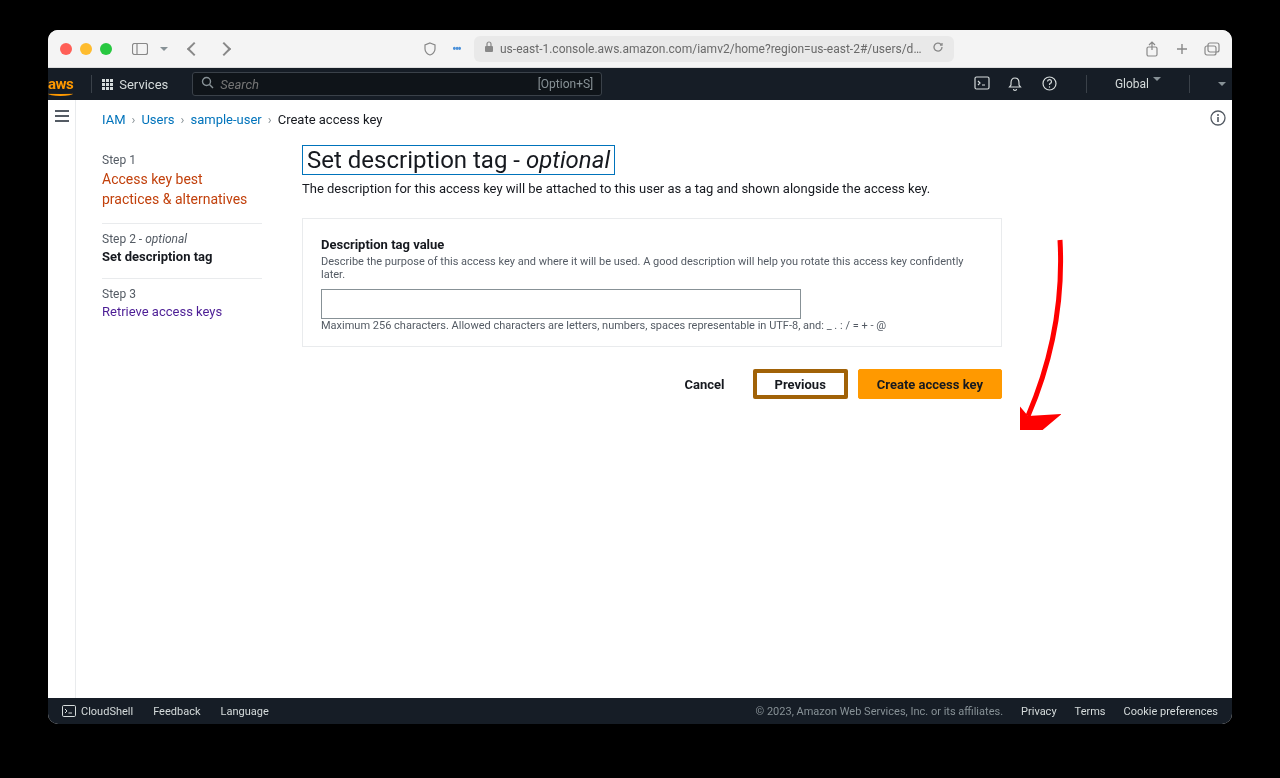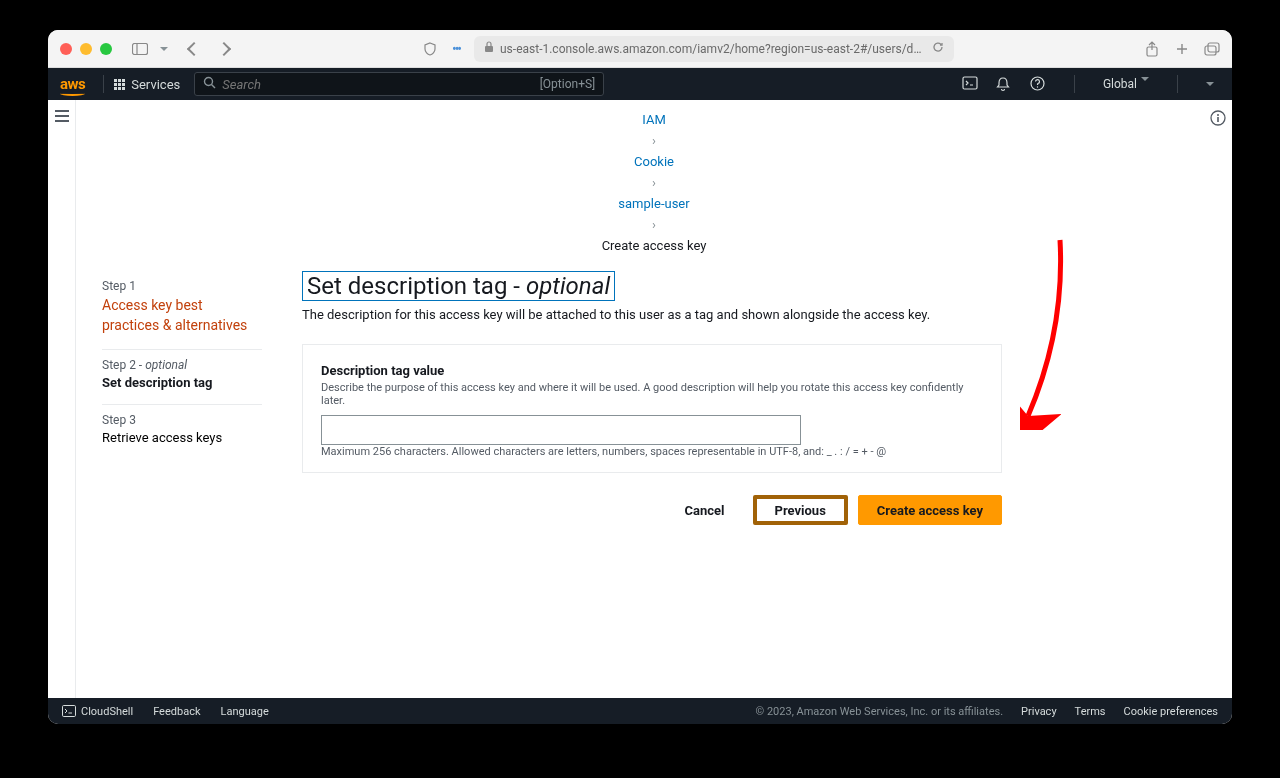--- a/index.html
+++ b/index.html
@@ -12,53 +12,53 @@
     .tl-yellow { background: #febc2e; }
     .tl-green { background: #28c840; }
     .tb-icon { width: 16px; height: 16px; color: #6a6a6a; display: flex; align-items: center; justify-content: center; }
     .tb-nav { display: flex; gap: 14px; margin-left: 6px; }
     .chev { width: 10px; height: 10px; border-left: 2px solid #888; border-bottom: 2px solid #888; }
     .chev-l { transform: rotate(45deg); }
     .chev-r { transform: rotate(-135deg); }
     .urlbar { flex: 1; display: flex; justify-content: center; }
     .urlbox { background: #e9e9e9; border-radius: 6px; height: 26px; width: 480px; display: flex; align-items: center; padding: 0 10px; font-size: 12px; color: #6a6a6a; gap: 6px; }
     .tb-right { display: flex; gap: 14px; }
-    .aws-header { height: 32px; background: #161d26; display: flex; align-items: center; padding: 0 12px; color: #d5dbdb; font-size: 13px; }
+    .aws-header { height: 32px; background: #161d26; display: flex; align-items: center; padding: 0 0; color: #d5dbdb; font-size: 13px; }
     .aws-logo { color: #ff9900; font-weight: 700; font-size: 15px; letter-spacing: -0.5px; margin-right: 8px; position: relative; }
     .aws-logo::after { content: ""; position: absolute; left: 0; right: 0; bottom: -3px; height: 3px; border-bottom: 2px solid #ff9900; border-radius: 0 0 50% 50%; }
     .aws-sep { width: 1px; height: 18px; background: #3a4149; margin: 0 10px; }
     .services-btn { display: flex; align-items: center; gap: 6px; cursor: pointer; }
     .grid-icon { display: grid; grid-template-columns: repeat(3, 3px); grid-template-rows: repeat(3, 3px); gap: 1px; }
     .grid-icon span { background: #d5dbdb; }
-    .search-wrap { margin-left: 14px; background: #0f1419; border: 1px solid #3a4149; border-radius: 3px; height: 24px; width: 410px; display: flex; align-items: center; padding: 0 8px; gap: 6px; color: #879196; font-size: 13px; }
+    .search-wrap { margin-left: 24px; background: #0f1419; border: 1px solid #3a4149; border-radius: 3px; height: 24px; width: 410px; display: flex; align-items: center; padding: 0 8px; gap: 6px; color: #879196; font-size: 13px; }
     .search-input { background: transparent; border: none; color: #d5dbdb; flex: 1; outline: none; font-style: italic; font-size: 13px; }
     .kbd { font-size: 12px; color: #879196; }
     .header-right { margin-left: auto; display: flex; align-items: center; gap: 18px; }
     .hicon { width: 16px; height: 16px; color: #d5dbdb; }
     .region { font-size: 12px; color: #d5dbdb; display: flex; align-items: flex-start; gap: 4px; }
     .caret-down { width: 0; height: 0; border-left: 4px solid transparent; border-right: 4px solid transparent; border-top: 4px solid #879196; }
     .page-body { flex: 1; display: flex; background: #fff; overflow: hidden; position: relative; }
     .side-rail { width: 28px; border-right: 1px solid #e9ebed; display: flex; justify-content: center; padding-top: 10px; }
     .hamburger { width: 14px; height: 12px; display: flex; flex-direction: column; justify-content: space-between; cursor: pointer; }
     .hamburger span { height: 2px; background: #545b64; }
     .content-area { flex: 1; padding: 0; position: relative; overflow: hidden; }
     .info-rail { position: absolute; right: 0; top: 0; width: 28px; display: flex; justify-content: center; padding-top: 10px; }
-    .breadcrumb { padding: 12px 26px 0 26px; font-size: 13px; display: flex; align-items: center; gap: 6px; flex-wrap: wrap; flex-direction: column; }
+    .breadcrumb { padding: 12px 26px 0 26px; font-size: 13px; display: flex; align-items: center; gap: 6px; flex-wrap: wrap; }
     .breadcrumb a { color: #0073bb; text-decoration: none; }
     .bc-chev { color: #879196; }
     .bc-current { color: #16191f; }
     .main-flex { display: flex; padding: 18px 26px; gap: 40px; }
     .steps { width: 160px; font-size: 12px; }
     .step-block { padding: 8px 0 14px 0; border-bottom: 1px solid #e9ebed; }
     .step-block:last-child { border-bottom: none; }
     .step-num { color: #545b64; font-size: 12px; margin-bottom: 3px; }
     .step-num .opt { font-style: italic; }
     .step-link { color: #c2410c; font-size: 14px; line-height: 1.4; cursor: pointer; }
     .step-active { color: #16191f; font-weight: 700; font-size: 13px; }
-    .step-plain { color: #000000; font-size: 13px; }
+    .step-plain { color: #4c1d95; font-size: 13px; }
     .form-area { flex: 1; max-width: 700px; }
     .page-title { font-size: 24px; font-weight: 400; color: #16191f; border: 1px solid #0073bb; padding: 0 4px; display: inline-block; }
     .page-title .opt-it { font-style: italic; }
     .page-sub { font-size: 13px; color: #16191f; margin-top: 6px; }
     .card { border: 1px solid #e9ebed; background: #fff; margin-top: 22px; padding: 18px 18px 14px 18px; }
     .field-label { font-size: 13px; font-weight: 700; color: #16191f; }
     .field-hint { font-size: 11px; color: #545b64; margin-top: 3px; }
     .text-input { width: 480px; height: 30px; border: 1px solid #879196; margin-top: 8px; padding: 0 8px; font-size: 13px; }
     .field-foot { font-size: 11px; color: #545b64; }
     .actions { display: flex; justify-content: flex-end; gap: 10px; margin-top: 22px; align-items: center; }
@@ -217,21 +217,21 @@
           <svg width="16" height="16" viewBox="0 0 16 16">
               <circle cx="8" cy="8" r="7" fill="none" stroke="#545b64" stroke-width="1.3"></circle>
               <circle cx="8" cy="5" r="1" fill="#545b64"></circle>
               <rect x="7.2" y="7" width="1.6" height="5" fill="#545b64"></rect>
             </svg>
         </span>
       </div>
       <div class="breadcrumb">
         <a>IAM</a>
         <span class="bc-chev">›</span>
-        <a>Cookie</a>
+        <a>Users</a>
         <span class="bc-chev">›</span>
         <a>sample-user</a>
         <span class="bc-chev">›</span>
         <span class="bc-current">Create access key</span>
       </div>
 
       <div class="main-flex">
         <div class="steps">
           <div class="step-block">
             <div class="step-num">Step 1</div>

